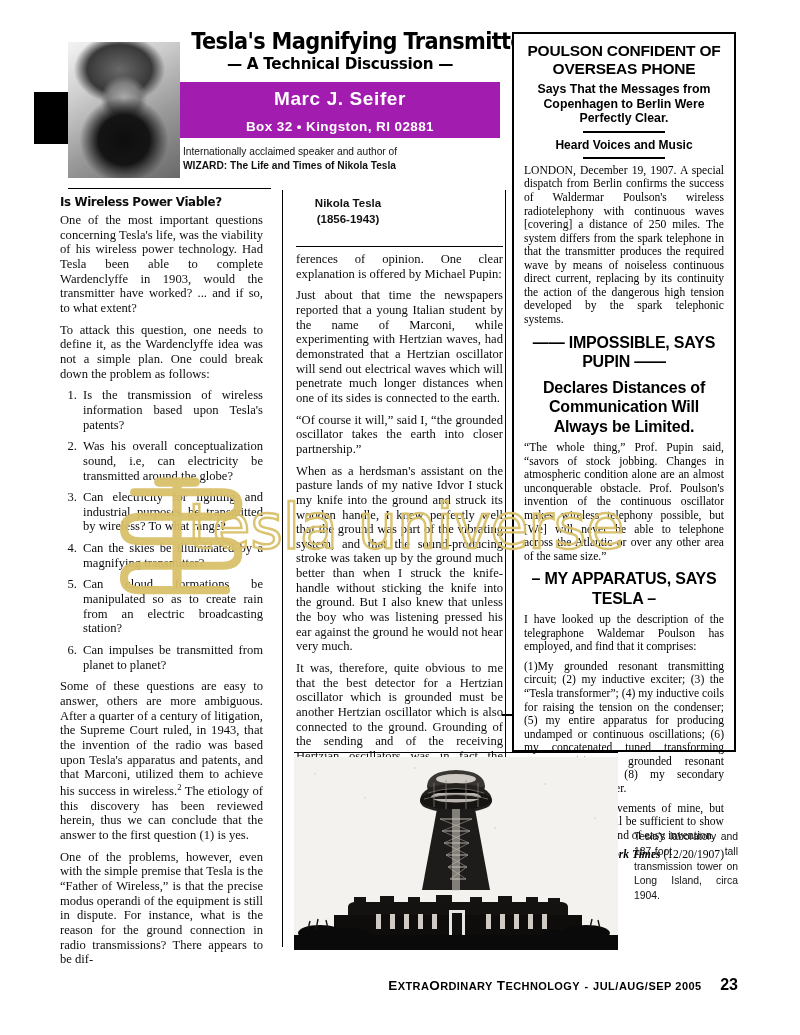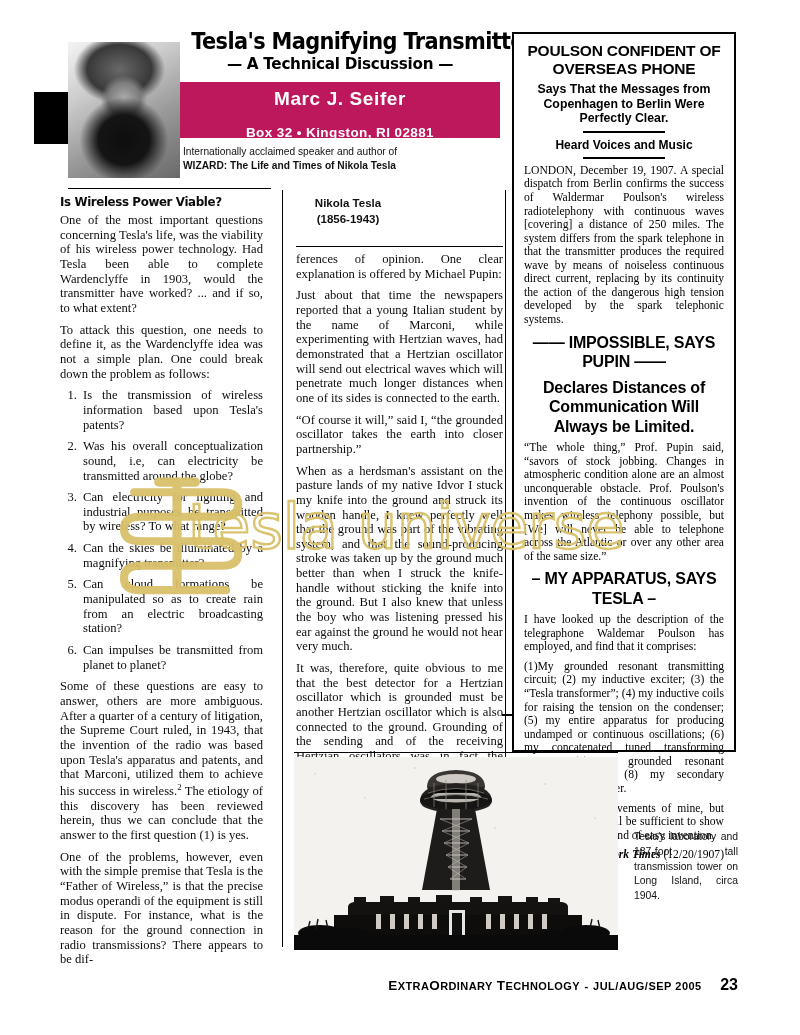--- a/index.html
+++ b/index.html
@@ -78,36 +78,36 @@
     margin-top: 1px;
     transform: scaleX(0.95);
     white-space: nowrap;
   }
   #byline-bar {
     position: absolute;
     left: 112px;
     top: 52px;
     width: 320px;
     height: 56px;
-    background: #be185d;
+    background: #a21caf;
     color: #ffffff;
     text-align: center;
     font-family: "Liberation Sans", sans-serif;
   }
   #byline-name {
     font-size: 19px;
     font-weight: bold;
     letter-spacing: 0.6px;
     padding-top: 6px;
   }
   #byline-addr {
     font-size: 13.5px;
     font-weight: bold;
     letter-spacing: 0.4px;
-    margin-top: 15px;
+    margin-top: 9px;
   }
   #blurb {
     position: absolute;
     left: 115px;
     top: 115px;
     width: 300px;
     font-family: "Liberation Sans", sans-serif;
     font-size: 10.2px;
     color: #111;
     line-height: 1.38;

